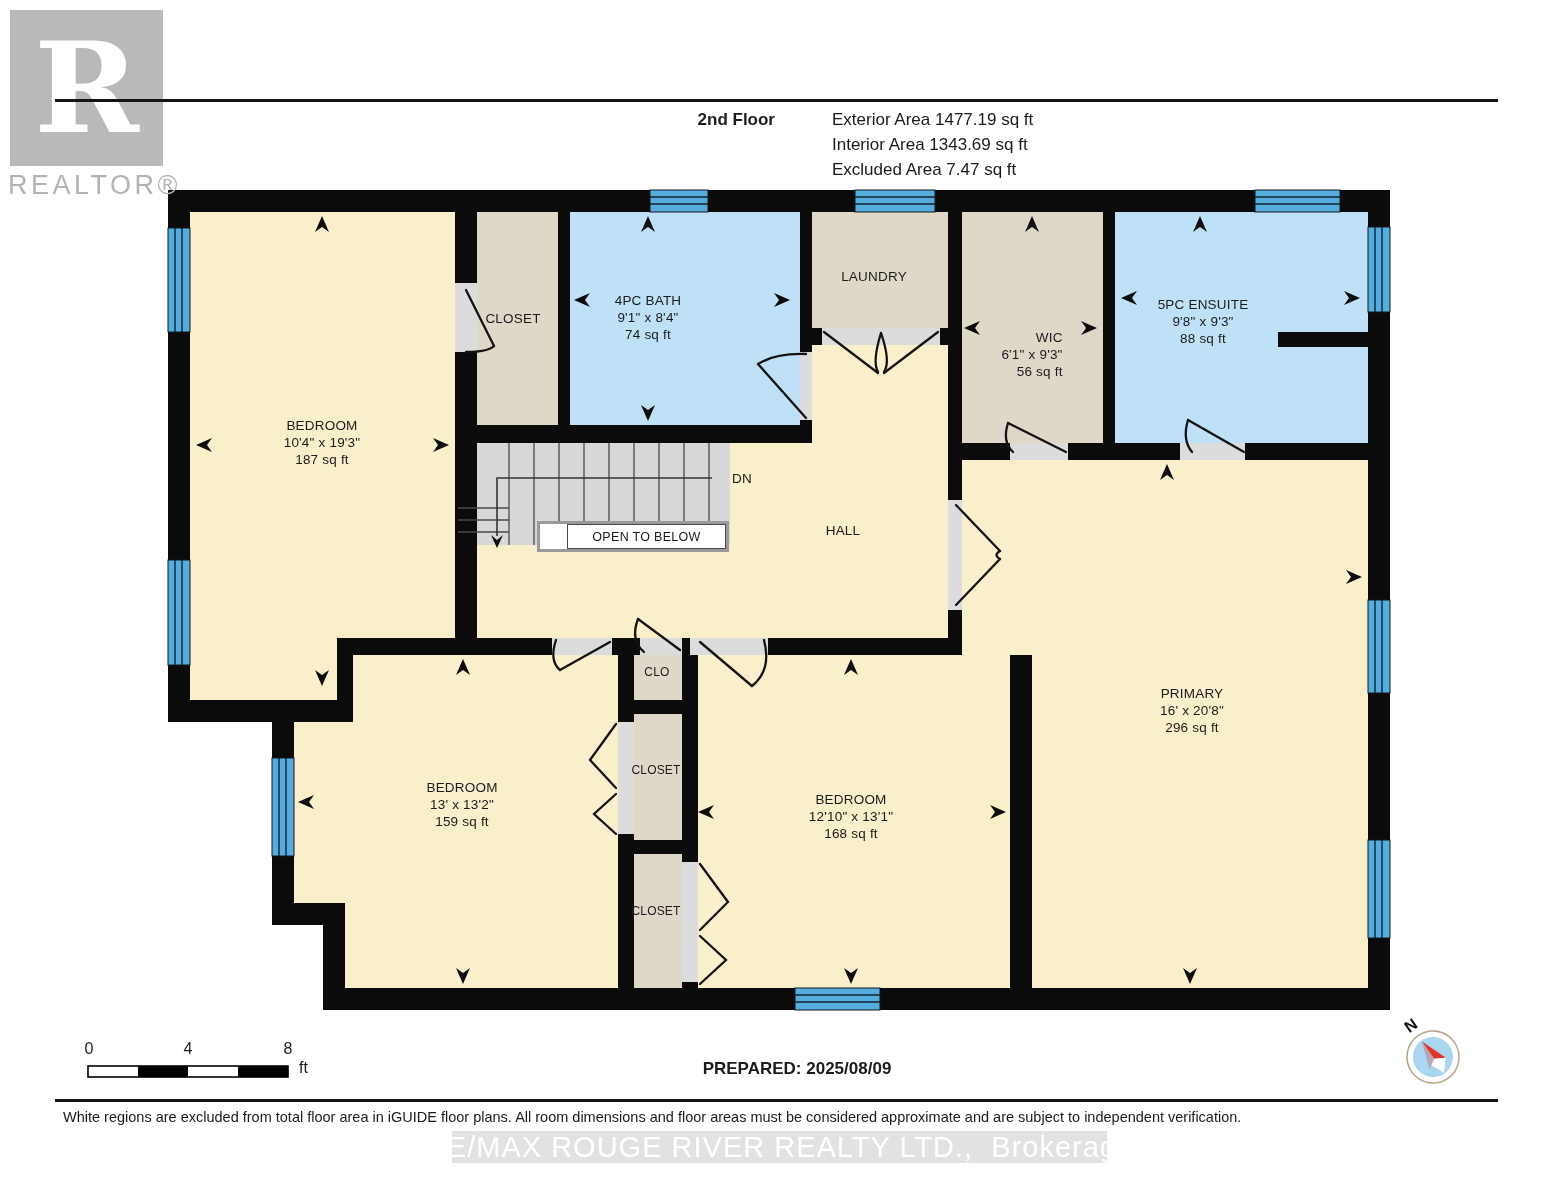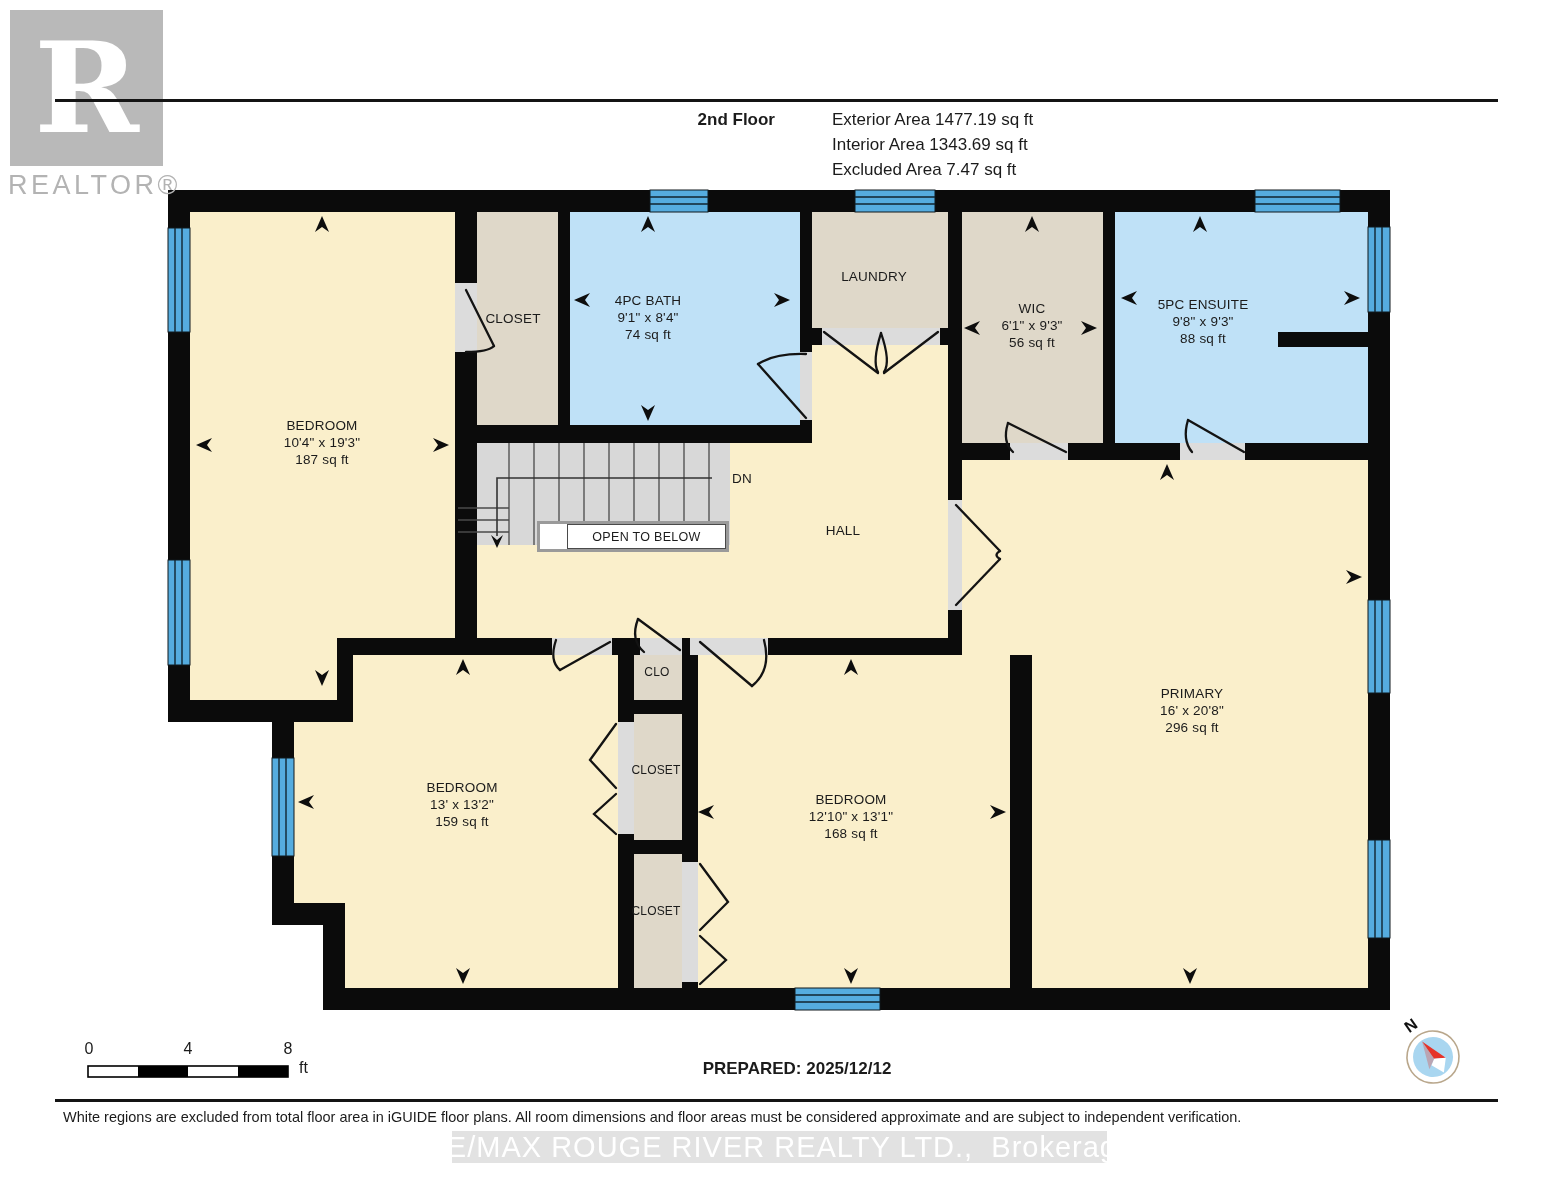--- a/index.html
+++ b/index.html
@@ -302,21 +302,21 @@
     <div>10'4" x 19'3"</div>
     <div>187 sq ft</div>
   </div>
   <div class="lbl" style="left:513px;top:310px;">CLOSET</div>
   <div class="lbl" style="left:648px;top:292px;">
     <div>4PC BATH</div>
     <div>9'1" x 8'4"</div>
     <div>74 sq ft</div>
   </div>
   <div class="lbl" style="left:874px;top:268px;">LAUNDRY</div>
-  <div class="lbl" style="left:1032px;top:300px;">
+  <div class="lbl" style="left:1032px;top:329px;text-align:right;">
     <div>WIC</div>
     <div>6'1" x 9'3"</div>
     <div>56 sq ft</div>
   </div>
   <div class="lbl" style="left:1203px;top:296px;">
     <div>5PC ENSUITE</div>
     <div>9'8" x 9'3"</div>
     <div>88 sq ft</div>
   </div>
   <div class="lbl" style="left:742px;top:470px;">DN</div>
@@ -341,21 +341,21 @@
   </div>
   <div class="lbl small" style="left:657px;top:664px;">CLO</div>
   <div class="lbl small" style="left:656px;top:762px;">CLOSET</div>
   <div class="lbl small" style="left:656px;top:903px;">CLOSET</div>
 
   <div class="scale-num" style="left:89px;top:1040px;">0</div>
   <div class="scale-num" style="left:188px;top:1040px;">4</div>
   <div class="scale-num" style="left:288px;top:1040px;">8</div>
   <div class="scale-ft" style="left:299px;top:1059px;">ft</div>
 
-  <div class="prepared">PREPARED: 2025/12/12</div>
+  <div class="prepared">PREPARED: 2025/08/09</div>
 
   <div class="foot-rule"></div>
   <div class="disclaimer">White regions are excluded from total floor area in iGUIDE floor plans. All room dimensions and floor areas must be considered approximate and are subject to independent verification.</div>
   <div class="watermark">
     <span>RE/MAX ROUGE RIVER REALTY LTD.,  Brokerage</span>
   </div>
 
 </div>
 
 </body></html>

